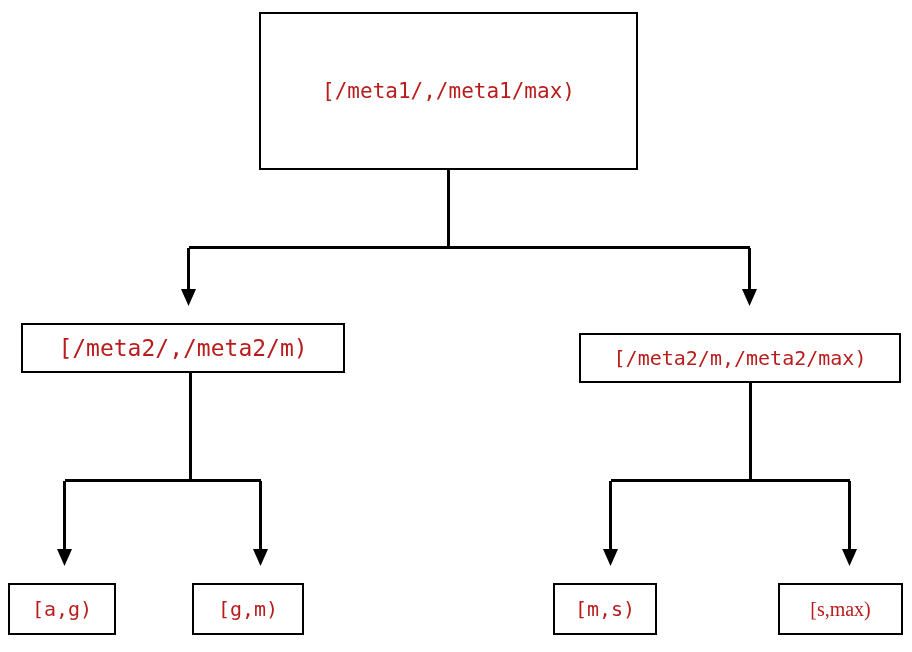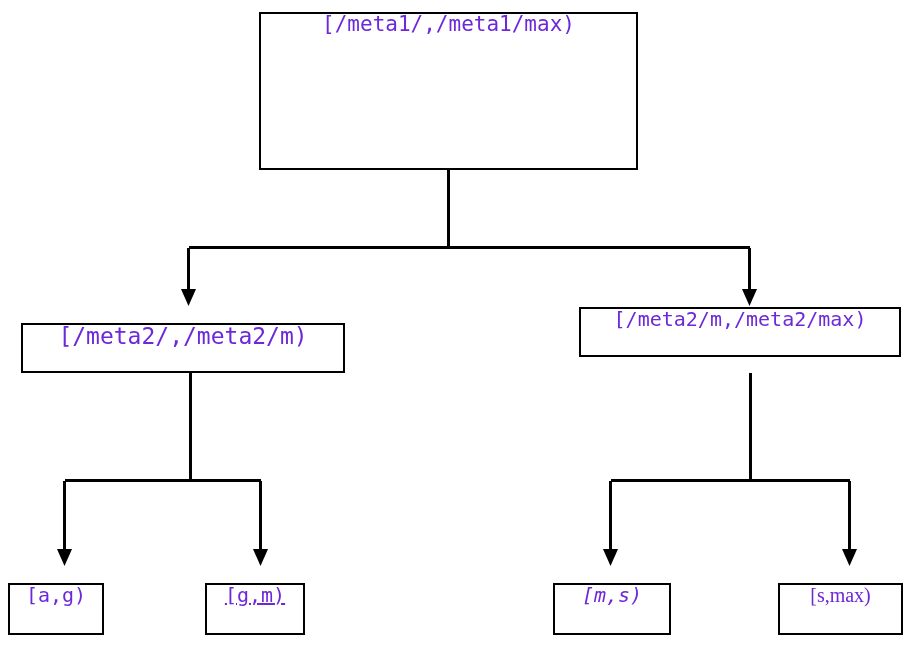--- a/index.html
+++ b/index.html
@@ -28,23 +28,23 @@
     width: 912px;
     height: 652px;
     pointer-events: none;
   }
   .node {
     position: absolute;
     box-sizing: border-box;
     background: #ffffff;
     border: 2px solid #000000;
     display: flex;
-    align-items: flex-start;
+    align-items: center;
     justify-content: center;
-    color: #6d28d9;
+    color: #b91c1c;
     letter-spacing: 0px;
     white-space: pre;
     text-align: center;
   }
   .node-label {
     display: block;
     line-height: 1;
     white-space: pre;
   }
   
@@ -58,34 +58,34 @@
   
   .node.mid-left {
     left: 21px;
     top: 323px;
     width: 324px;
     height: 50px;
     font-size: 23px;
   }
   .node.mid-right {
     left: 579px;
-    top: 307px;
+    top: 333px;
     width: 322px;
     height: 50px;
     font-size: 20px;
   }
   
   .node.leaf {
     top: 583px;
     height: 52px;
     font-size: 20px;
   }
-  .node.leaf-ag   { left: 8px;   width: 96px; }
-  .node.leaf-gm   { left: 205px; width: 100px; text-decoration: underline; }
-  .node.leaf-ms   { left: 553px; width: 118px; font-style: italic; }
+  .node.leaf-ag   { left: 8px;   width: 108px; }
+  .node.leaf-gm   { left: 192px; width: 112px; }
+  .node.leaf-ms   { left: 553px; width: 104px; }
   .node.leaf-smax { left: 778px; width: 125px; font-family: Liberation Serif, serif; }
 </style>
 </head>
 <body>
 
 <div id="diagram">
 
   <svg id="edge-layer" viewBox="0 0 912 652" width="912" height="652" xmlns="http://www.w3.org/2000/svg">
 
     <g>

